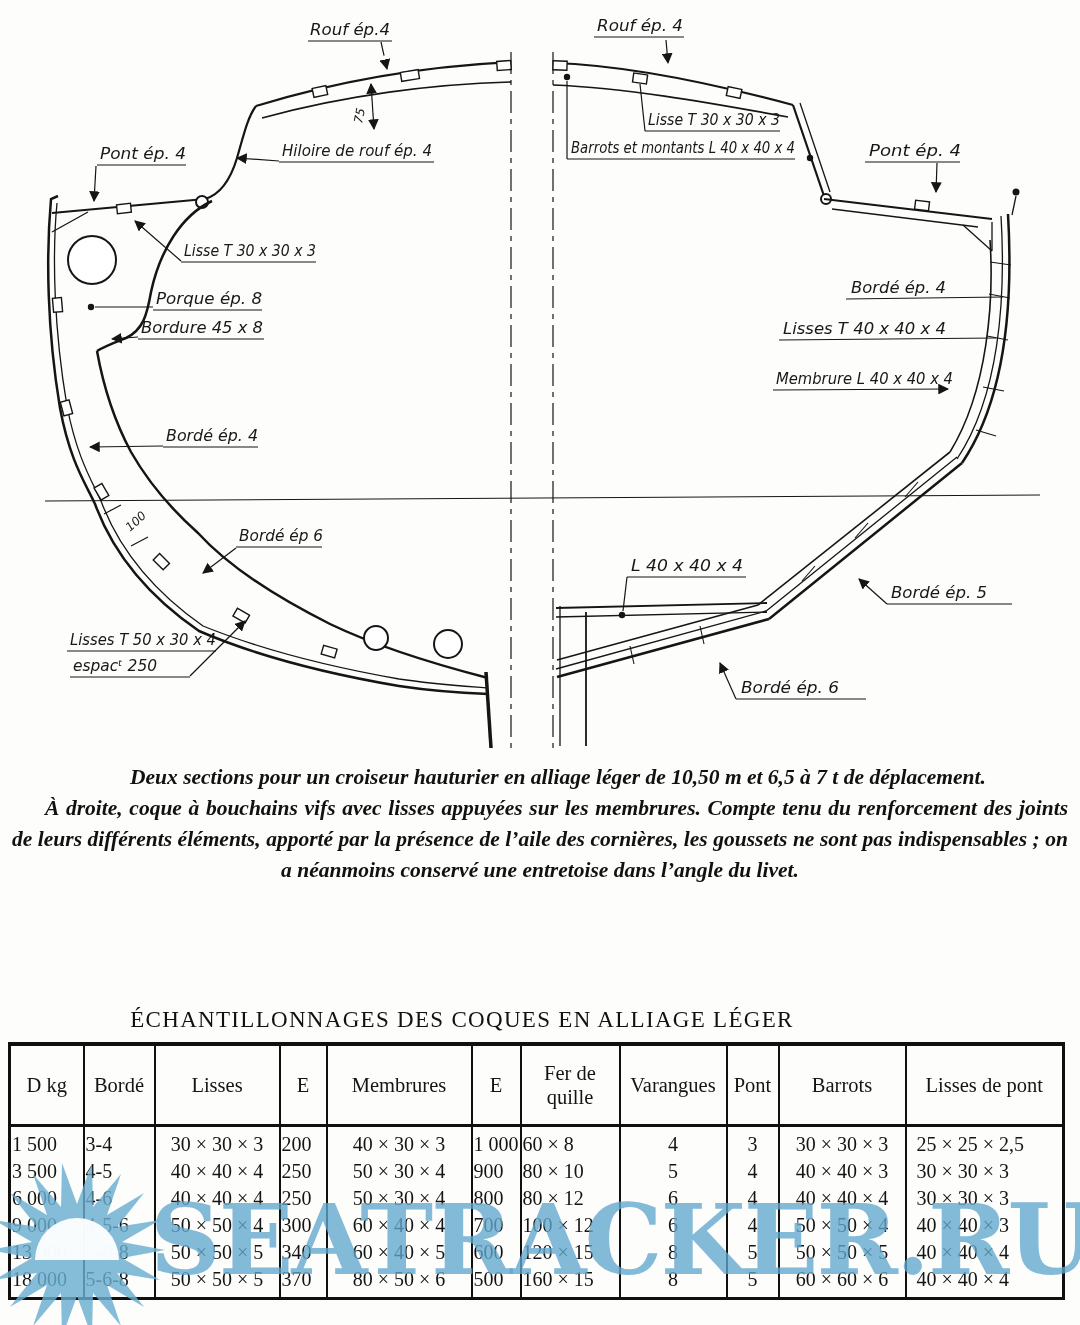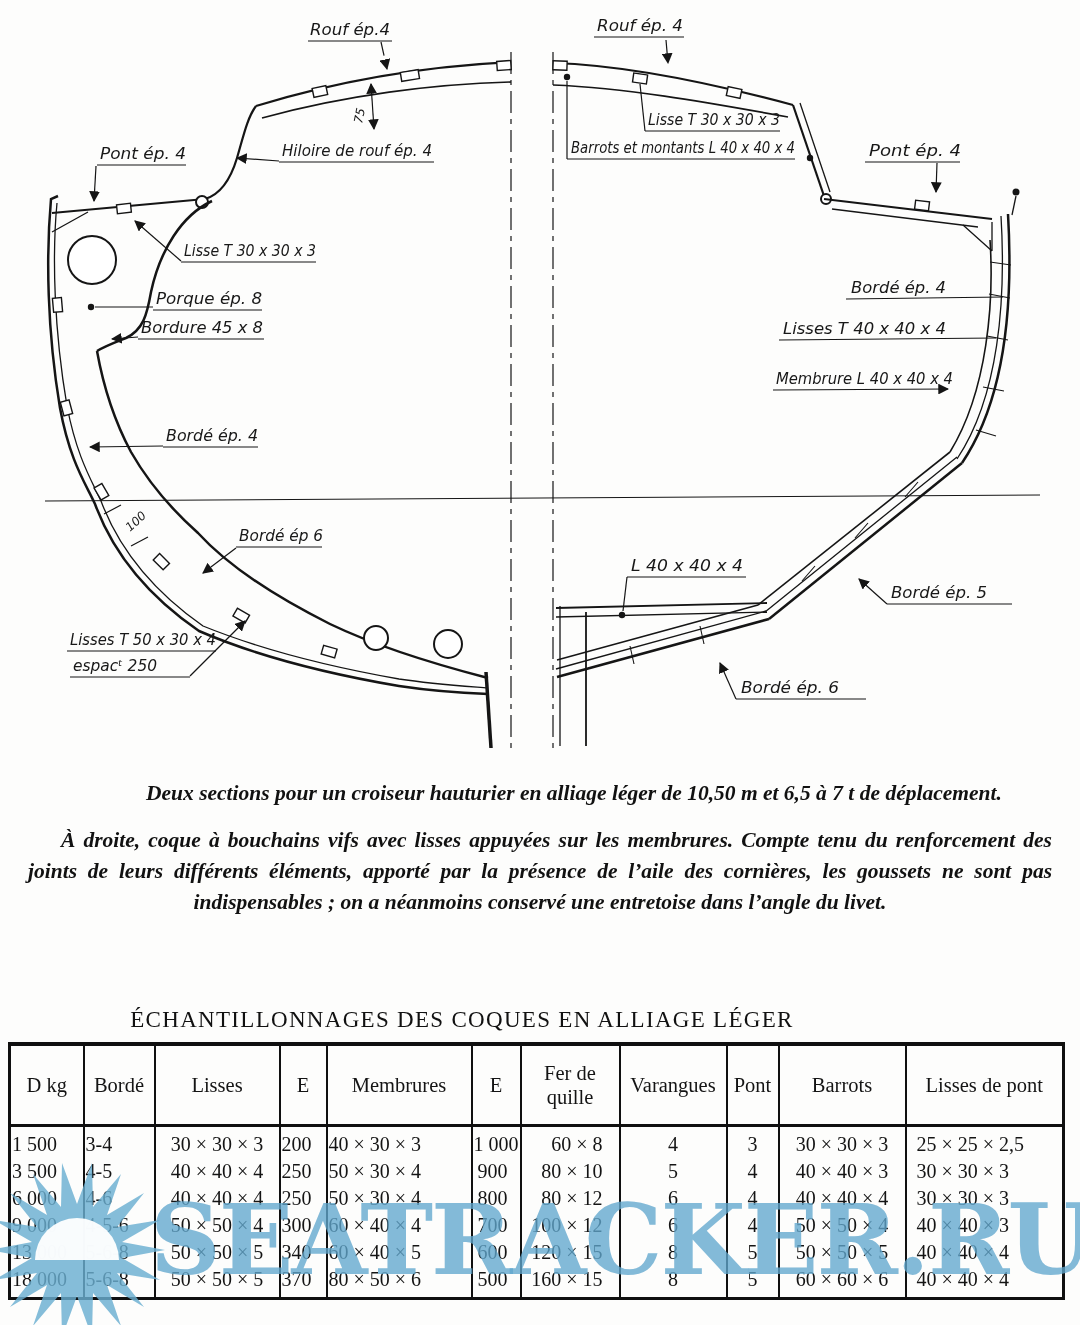--- a/index.html
+++ b/index.html
@@ -14,21 +14,21 @@
   .w25{stroke-width:2.5}.w22{stroke-width:2.2}.w18{stroke-width:1.8}
   .w16{stroke-width:1.6}.w13{stroke-width:1.3}.w11{stroke-width:1.1}.w35{stroke-width:3.5}
   .cl{stroke:#151515;stroke-width:1.2;stroke-dasharray:22 6 5 6;fill:none}
   .dd{stroke-dasharray:14 5 3 5}
   .cut{fill:#fff;stroke:#151515;stroke-width:1.4}
   .hole{fill:#fff;stroke:#151515;stroke-width:2}
   .ul{stroke:#151515;stroke-width:1.2}
 
   #caption{position:absolute;left:12px;top:762px;width:1056px;
     font-style:italic;font-weight:600;font-size:21.5px;line-height:31px;color:#111}
-  #caption p{margin:16px}
+  #caption p{margin:0}
   #caption .p1{text-indent:118px}
   #caption .p2{text-indent:33px}
   #caption .p3{text-indent:33px;text-align:justify;text-align-last:center}
 
   #tbl-title{position:absolute;left:0;top:1007px;width:924px;text-align:center;
     font-size:23px;letter-spacing:1.3px;color:#111}
 
   #scantlings{position:absolute;left:8px;top:1042px;width:1054px;
     border-collapse:collapse;table-layout:fixed;font-size:20px;color:#141414}
   #scantlings{border:3px solid #101010;border-top-width:4px}
@@ -37,23 +37,23 @@
   #scantlings th:first-child{border-left:none}
   #scantlings td{height:25px;line-height:25px;border-left:2px solid #101010;
     white-space:nowrap;overflow:hidden}
   #scantlings td:first-child{border-left:none}
   #scantlings tbody tr:first-child td{padding-top:5px}
   #scantlings tbody tr:last-child td{padding-bottom:5px}
   .col0{text-align:left;padding-right:10px}
   .col1{}
   .col2{text-align:center}
   .col3{padding-right:9px}
-  .col4{}
-  .col5{text-align:center;padding-right:8px}
-  .col6{text-align:right;padding-right:16px}
+  .col4{text-align:center}
+  .col5{text-align:left;padding-right:8px}
+  .col6{padding-right:16px}
   .col7,.col8,.col9{text-align:center}
   .col10{text-align:left;padding-left:10px}
 
   #watermark{position:absolute;left:0;top:1150px;width:1080px;height:175px;pointer-events:none;z-index:5}
   #wm-text{position:absolute;left:150px;top:32px;white-space:nowrap;
     font-family:"DejaVu Serif",serif;font-weight:bold;font-size:98px;letter-spacing:-2px;
     color:rgba(96,166,205,0.78)}
   #wm-star{position:absolute;left:-18px;top:5px}
 </style>
 </head>

